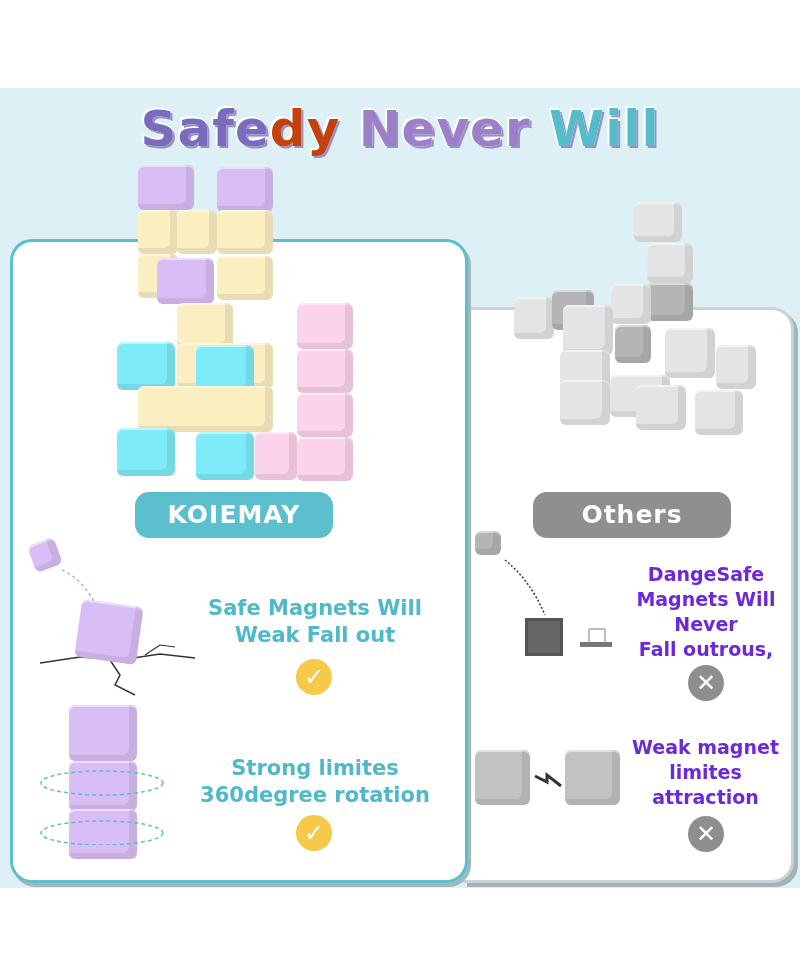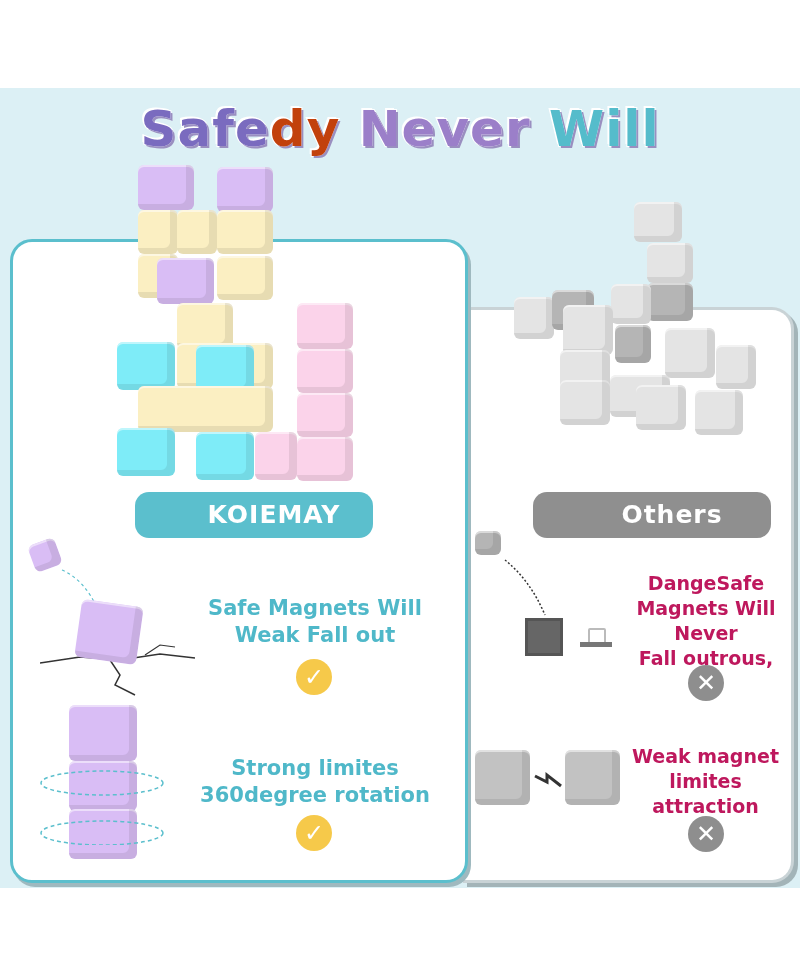--- a/index.html
+++ b/index.html
@@ -2,26 +2,26 @@
 <html><head>
 <meta charset="utf-8">
 <style>
   html,body{margin:0;padding:0;}
   body{width:800px;height:977px;background:#ffffff;position:relative;overflow:hidden;font-family:"DejaVu Sans",sans-serif;}
   .bg{position:absolute;left:0;top:88px;width:800px;height:800px;background:#dcf0f5;}
   .title{position:absolute;left:0;top:100px;width:800px;text-align:center;font-size:50px;font-weight:bold;letter-spacing:1px;}
   .title span{-webkit-text-stroke:2px #ffffff;paint-order:stroke fill;text-shadow:0 0 0 #fff,2px 2px 0 #9a8fc0,-2px -2px 0 #fff;}
   .panel-left{position:absolute;left:10px;top:239px;width:452px;height:638px;background:#fff;border:3px solid #5bbfcd;border-radius:22px;box-shadow:3px 4px 0 #9fb9bf;}
   .panel-right{position:absolute;left:463px;top:307px;width:328px;height:570px;background:#fff;border:3px solid #c9d3d6;border-left:none;border-radius:0 22px 22px 0;box-shadow:4px 4px 0 #a3b4b8;}
-  .pill{position:absolute;height:46px;border-radius:14px;color:#fff;font-weight:bold;font-size:25px;text-align:center;line-height:46px;letter-spacing:1px;padding-left:40px;}
+  .pill{position:absolute;height:46px;border-radius:14px;color:#fff;font-weight:bold;font-size:25px;text-align:center;line-height:46px;letter-spacing:1px;}
   .pill-k{left:135px;top:492px;width:198px;background:#5bbfcd;}
   .pill-o{left:533px;top:492px;width:198px;background:#8f8f8f;}
   .txt{position:absolute;text-align:center;font-weight:bold;font-size:21px;line-height:27px;}
   .teal{color:#4fb8c9;}
-  .gray{color:#be185d;font-size:19px;line-height:25px;margin-top:9px;}
+  .gray{color:#6d28d9;font-size:19px;line-height:25px;}
   .badge{position:absolute;width:36px;height:36px;border-radius:50%;display:flex;align-items:center;justify-content:center;color:#fff;font-weight:bold;font-size:24px;}
   .check{background:#f6c94a;}
   .cross{background:#8e8e8e;}
   .cube{position:absolute;border-radius:6px;box-shadow:inset -8px -6px 0 rgba(0,0,0,0.08),inset 0 2px 0 rgba(255,255,255,0.5);}
   .purple{background:#d9bdf5;}
   .yellow{background:#fbefc2;}
   .blue{background:#7eecf8;}
   .pink{background:#fbd3ea;}
   .grayc{background:#e4e4e4;}
   .dgray{background:#b5b5b5;}

